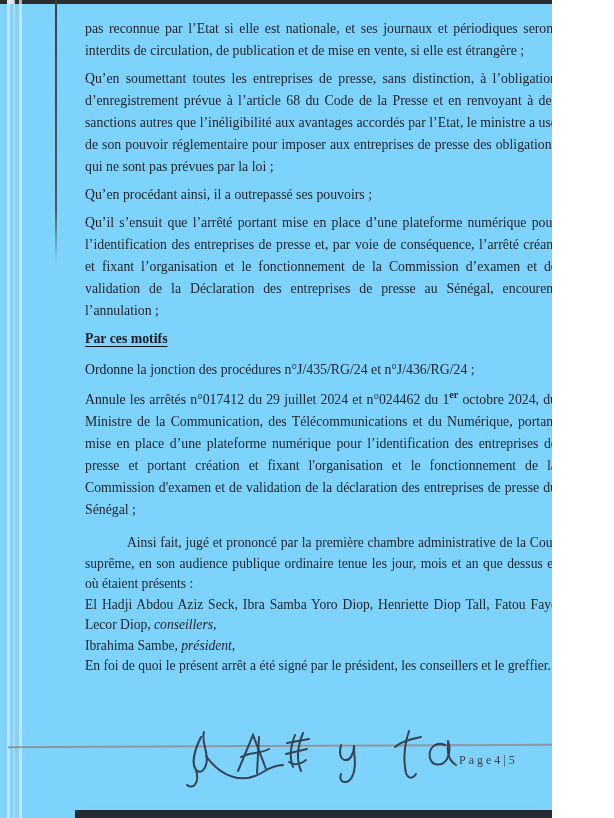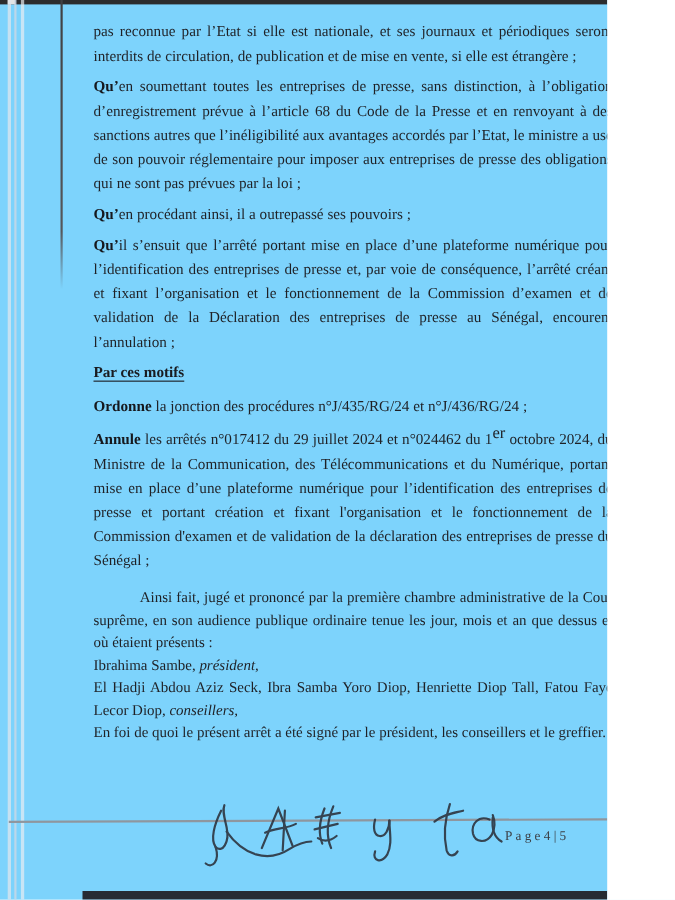--- a/index.html
+++ b/index.html
@@ -45,23 +45,23 @@
     text-decoration: underline; text-underline-offset: 3px;
     margin: 2px 0 9px 0; color: #191b20;
   }
   .doc p.after-heading { margin: 0 0 8px 0; }
   .closing {
     margin-top: 12px;
     font-size: 13.6px; line-height: 20.5px;
   }
   .closing p { margin: 0; }
   .closing p.line-indent { text-indent: 42px; }
-  .b { font-weight: bold; color: #16181d; }
+  .b { font-weight: normal; color: #16181d; }
   .i { font-style: italic; }
-  sup { font-size: 15px; line-height: 0; }
+  sup { font-size: 10px; line-height: 0; font-weight: bold; }
   
   .footer-rule {
     position: absolute; left: 8px; right: 0; top: 745px; height: 2px;
     background: #8f969e;
     transform: rotate(-0.25deg);
   }
   .signatures {
     position: absolute; left: 183px; top: 727px;
   }
   .page-label {
@@ -87,22 +87,22 @@
         <p class="body"><span>pas reconnue par l’Etat si elle est nationale, et ses journaux et périodiques seront interdits de circulation, de publication et de mise en vente, si elle est étrangère ;</span></p>
         <p class="body"><span class="b">Qu’</span><span>en soumettant toutes les entreprises de presse, sans distinction, à l’obligation d’enregistrement prévue à l’article 68 du Code de la Presse et en renvoyant à des sanctions autres que l’inéligibilité aux avantages accordés par l’Etat, le ministre a usé de son pouvoir réglementaire pour imposer aux entreprises de presse des obligations qui ne sont pas prévues par la loi ;</span></p>
         <p class="body"><span class="b">Qu’</span><span>en procédant ainsi, il a outrepassé ses pouvoirs ;</span></p>
         <p class="body"><span class="b">Qu’</span><span>il s’ensuit que l’arrêté portant mise en place d’une plateforme numérique pour l’identification des entreprises de presse et, par voie de conséquence, l’arrêté créant et fixant l’organisation et le fonctionnement de la Commission d’examen et de validation de la Déclaration des entreprises de presse au Sénégal, encourent l’annulation ;</span></p>
         <p class="heading"><span>Par ces motifs</span></p>
         <p class="after-heading"><span class="b">Ordonne</span><span> la jonction des procédures n°J/435/RG/24 et n°J/436/RG/24 ;</span></p>
         <p class="body"><span class="b">Annule</span><span> les arrêtés n°017412 du 29 juillet 2024 et n°024462 du 1</span><sup>er</sup><span> octobre 2024, du Ministre de la Communication, des Télécommunications et du Numérique, portant mise en place d’une plateforme numérique pour l’identification des entreprises de presse et portant création et fixant l'organisation et le fonctionnement de la Commission d'examen et de validation de la déclaration des entreprises de presse du Sénégal ;</span></p>
       </div>
     <div class="closing">
         <p class="line-indent"><span>Ainsi fait, jugé et prononcé par la première chambre administrative de la Cour suprême, en son audience publique ordinaire tenue les jour, mois et an que dessus et où étaient présents :</span></p>
+        <p class="line"><span>El Hadji Abdou Aziz Seck, Ibra Samba Yoro Diop, Henriette Diop Tall, Fatou Faye Lecor Diop, </span><span class="i">conseillers,</span></p>
         <p class="line"><span>Ibrahima Sambe, </span><span class="i">président,</span></p>
-        <p class="line"><span>El Hadji Abdou Aziz Seck, Ibra Samba Yoro Diop, Henriette Diop Tall, Fatou Faye Lecor Diop, </span><span class="i">conseillers,</span></p>
         <p class="line"><span>En foi de quoi le présent arrêt a été signé par le président, les conseillers et le greffier.</span></p>
       </div>
   </div>
 
   <div class="footer-rule"></div>
 
   <svg class="signatures" width="275" height="66" viewBox="0 0 275 66" fill="none" stroke="#2e3540" stroke-width="2" stroke-linecap="round" opacity="0.9">
     <path d="M18,10 C12,22 8,36 13,43 C19,49 26,39 23,25 C21,16 19,10 21,5"></path>
     <path d="M13,43 C17,56 10,63 4,58"></path>
     <path d="M23,29 C38,50 60,58 80,45 C88,40 94,38 100,38"></path>

